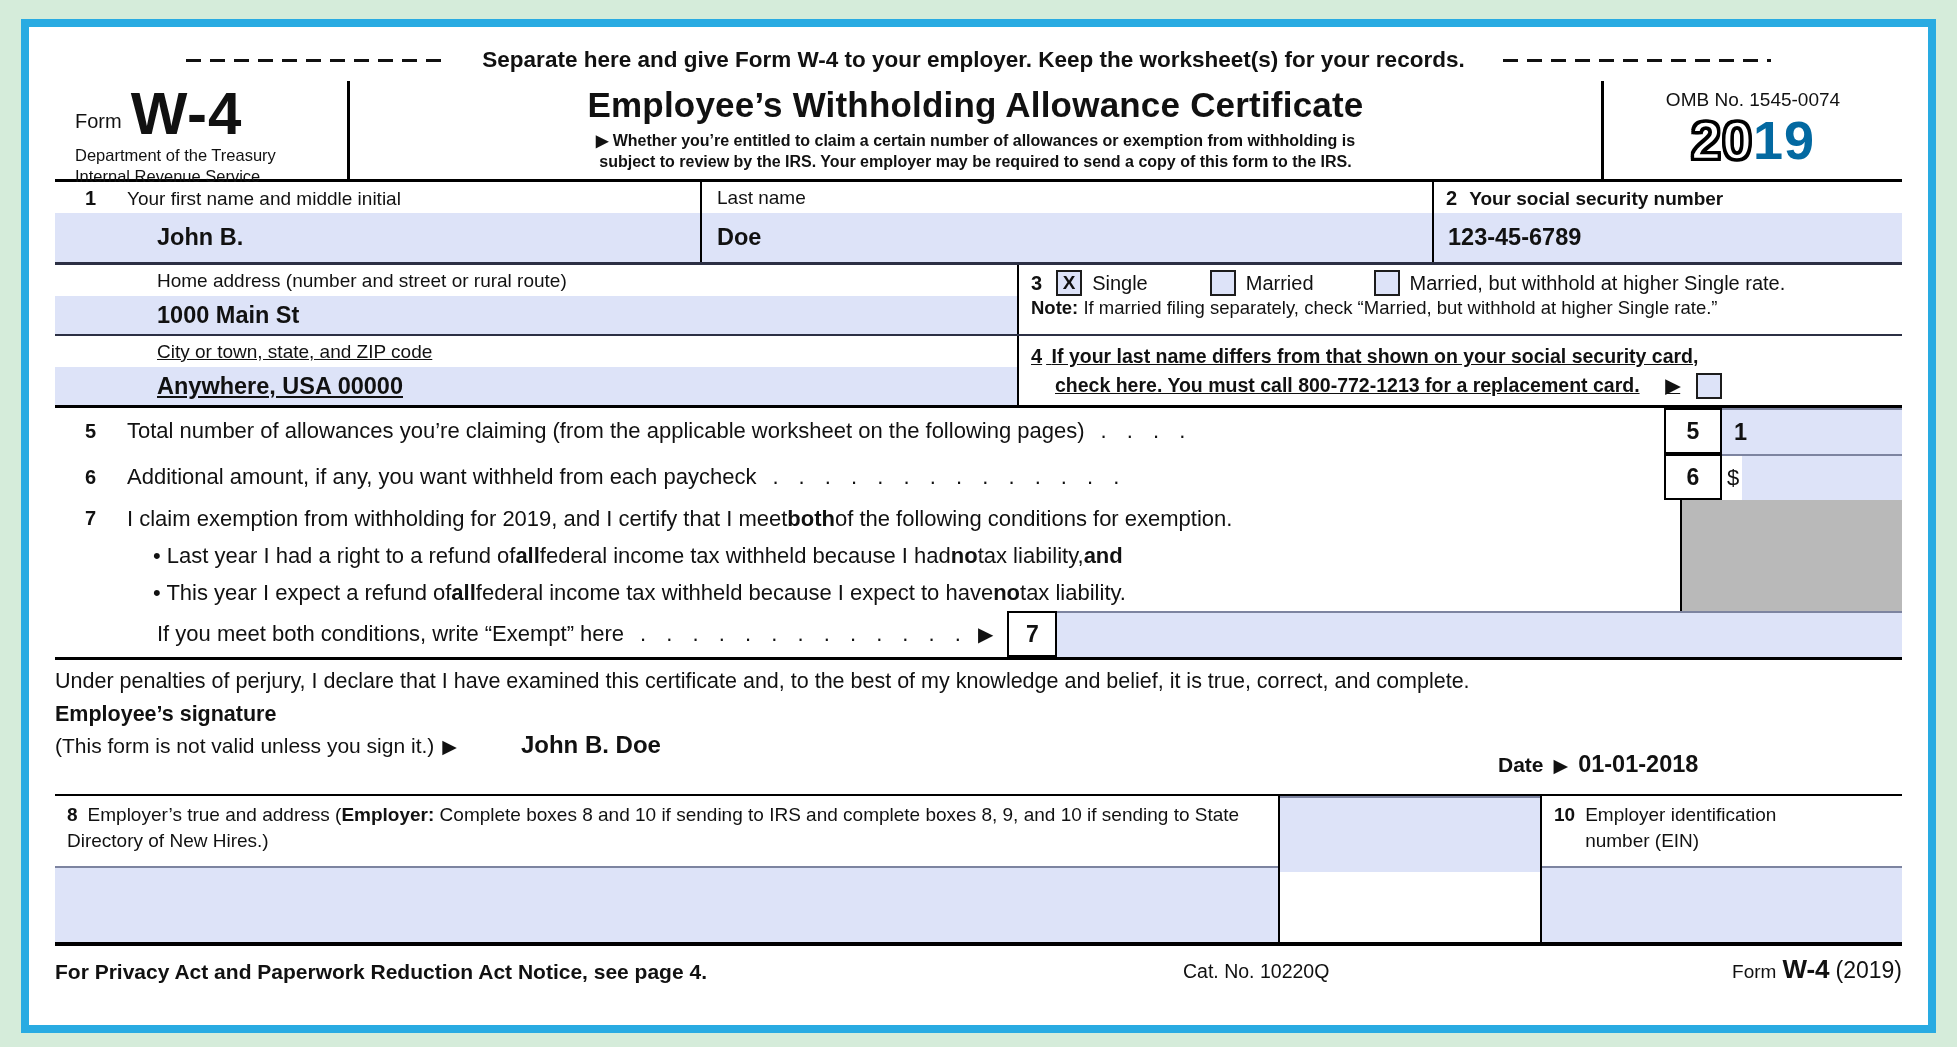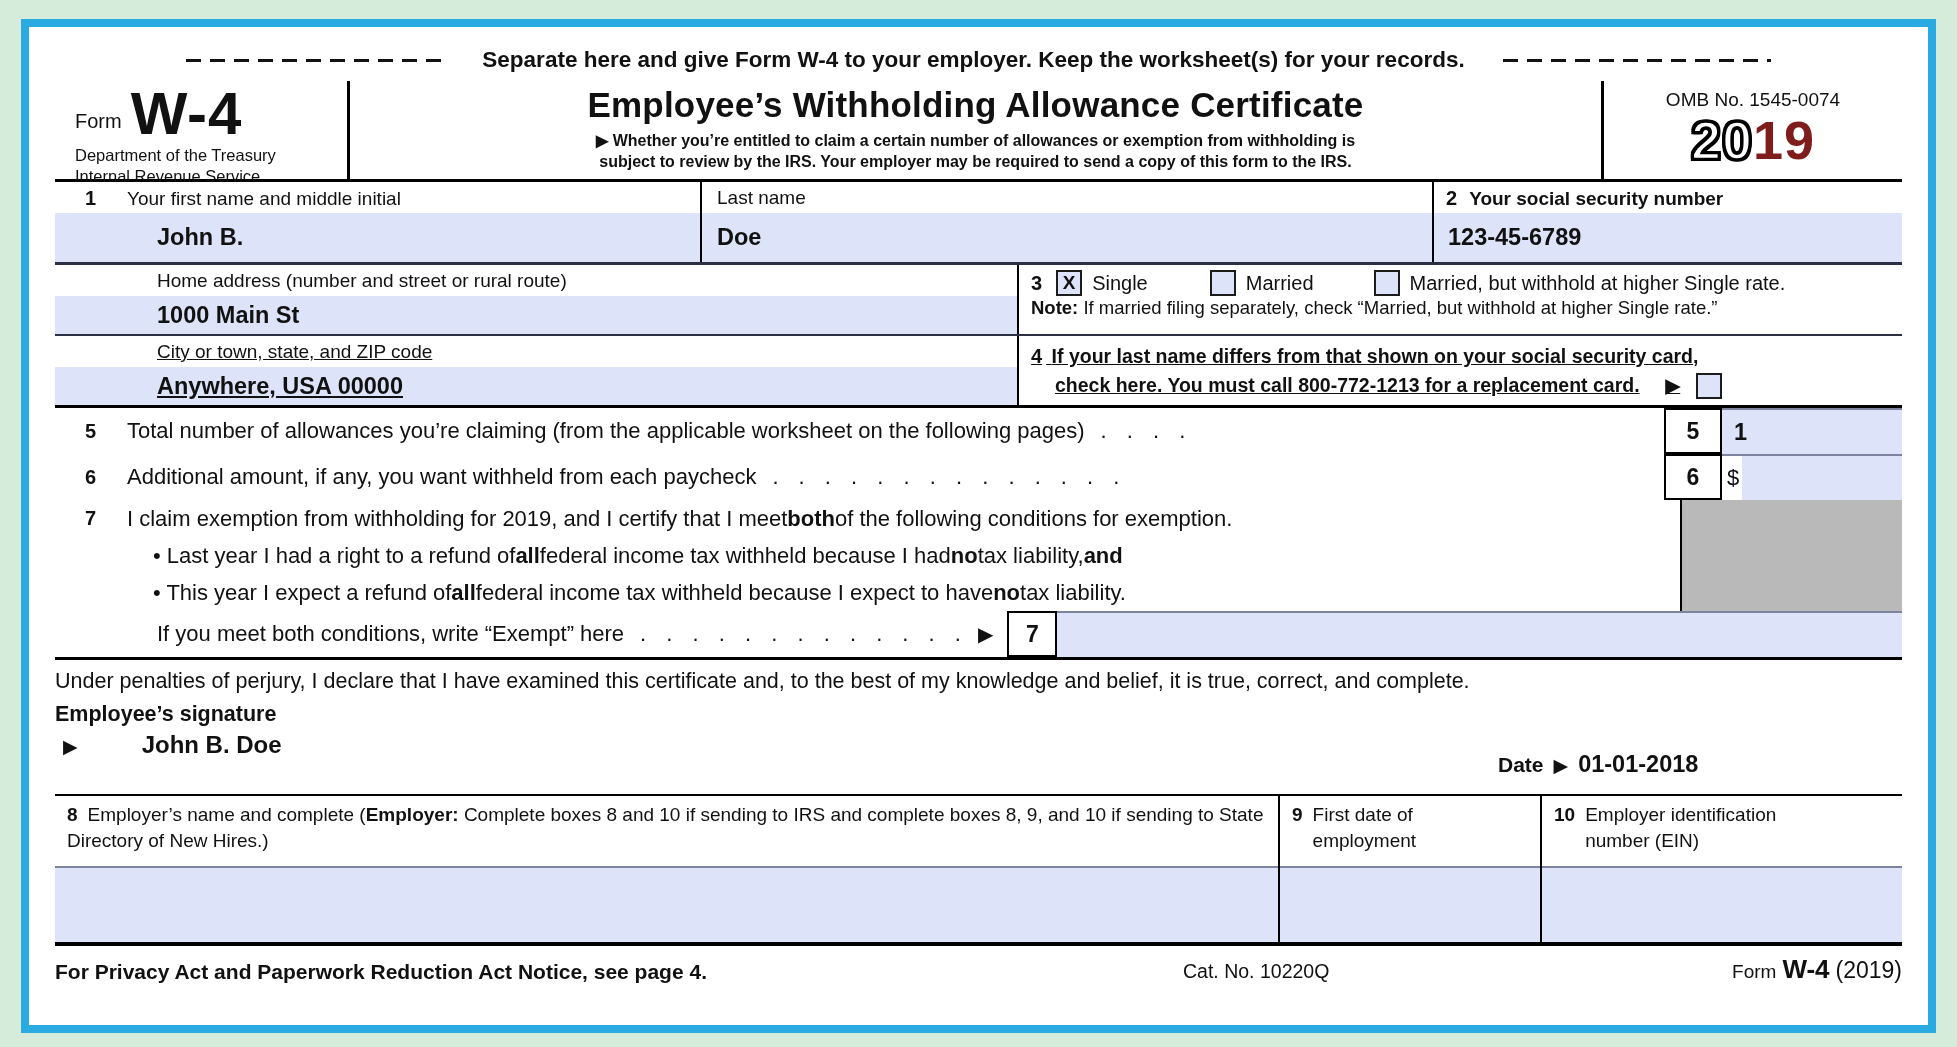--- a/index.html
+++ b/index.html
@@ -35,21 +35,21 @@
   .h-title { font-size:35px; font-weight:bold; letter-spacing:0.2px; }
   .h-sub { font-size:16px; font-weight:bold; line-height:1.32; margin-top:5px; }
   .h-right { width:298px; text-align:center; padding-top:8px; }
   .h-omb { font-size:19px; }
   .h-year { margin-top:2px; font-size:54px; line-height:1; letter-spacing:1px; }
   .yr-outline {
     color:#fff; font-weight:800;
     -webkit-text-stroke:2.5px #000;
     text-shadow:-2px -2px 0 #000,2px -2px 0 #000,-2px 2px 0 #000,2px 2px 0 #000,-2px 0 0 #000,2px 0 0 #000,0 -2px 0 #000,0 2px 0 #000;
   }
-  .yr-bold { color:#7f1d1d; font-weight:800; }
+  .yr-bold { color:#0369a1; font-weight:800; }
 
   
   .lbl { font-size:19px; padding-top:5px; }
   .num { font-weight:bold; font-size:20px; display:inline-block; width:72px; padding-left:30px; }
   .num.tight { width:auto; padding-left:12px; margin-right:12px; }
   .val {
     background:#dde3f8; font-weight:bold; font-size:23.5px;
     display:flex; align-items:center; padding-left:102px;
   }
   .rowA { display:flex; border-bottom:3px solid #2c3044; }
@@ -297,41 +297,39 @@
         <span class="box7">7</span>
         <span class="wfield"></span>
       </div>
     </div>
 
     <div class="perjury">Under penalties of perjury, I declare that I have examined this certificate and, to the best of my knowledge and belief, it is true, correct, and complete.</div>
 
     <div class="sig">
       <div class="sig-bold">Employee’s signature</div>
       <div class="sig-line2">
+        <span>(This form is not valid unless you sign it.)</span>
         <span class="sig-arrow">▶</span>
         <span class="sig-value">John B. Doe</span>
       </div>
       <div class="date-block">
         <span class="date-label">Date</span>
         <span class="date-arrow">▶</span>
         <span class="date-value">01-01-2018</span>
       </div>
     </div>
 
     <div class="emp">
       <div class="col e8">
         <div class="lbl">
-          <span class="enum">8</span><span class="t">Employer’s name and complete (</span><span class="b">Employer:</span><span class="t"> Complete boxes 8 and 10 if sending to IRS and complete boxes 8, 9, and 10 if sending to State Directory of New Hires.)</span>
+          <span class="enum">8</span><span class="t">Employer’s true and address (</span><span class="b">Employer:</span><span class="t"> Complete boxes 8 and 10 if sending to IRS and complete boxes 8, 9, and 10 if sending to State Directory of New Hires.)</span>
         </div>
         <div class="val"></div>
       </div>
       <div class="col e9">
-        <div class="lbl">
-          <span class="enum">9</span><span class="t">First date of employment</span>
-        </div>
         <div class="val"></div>
       </div>
       <div class="col e10">
         <div class="lbl">
           <span class="enum">10</span><span class="t">Employer identification number (EIN)</span>
         </div>
         <div class="val"></div>
       </div>
     </div>
 

